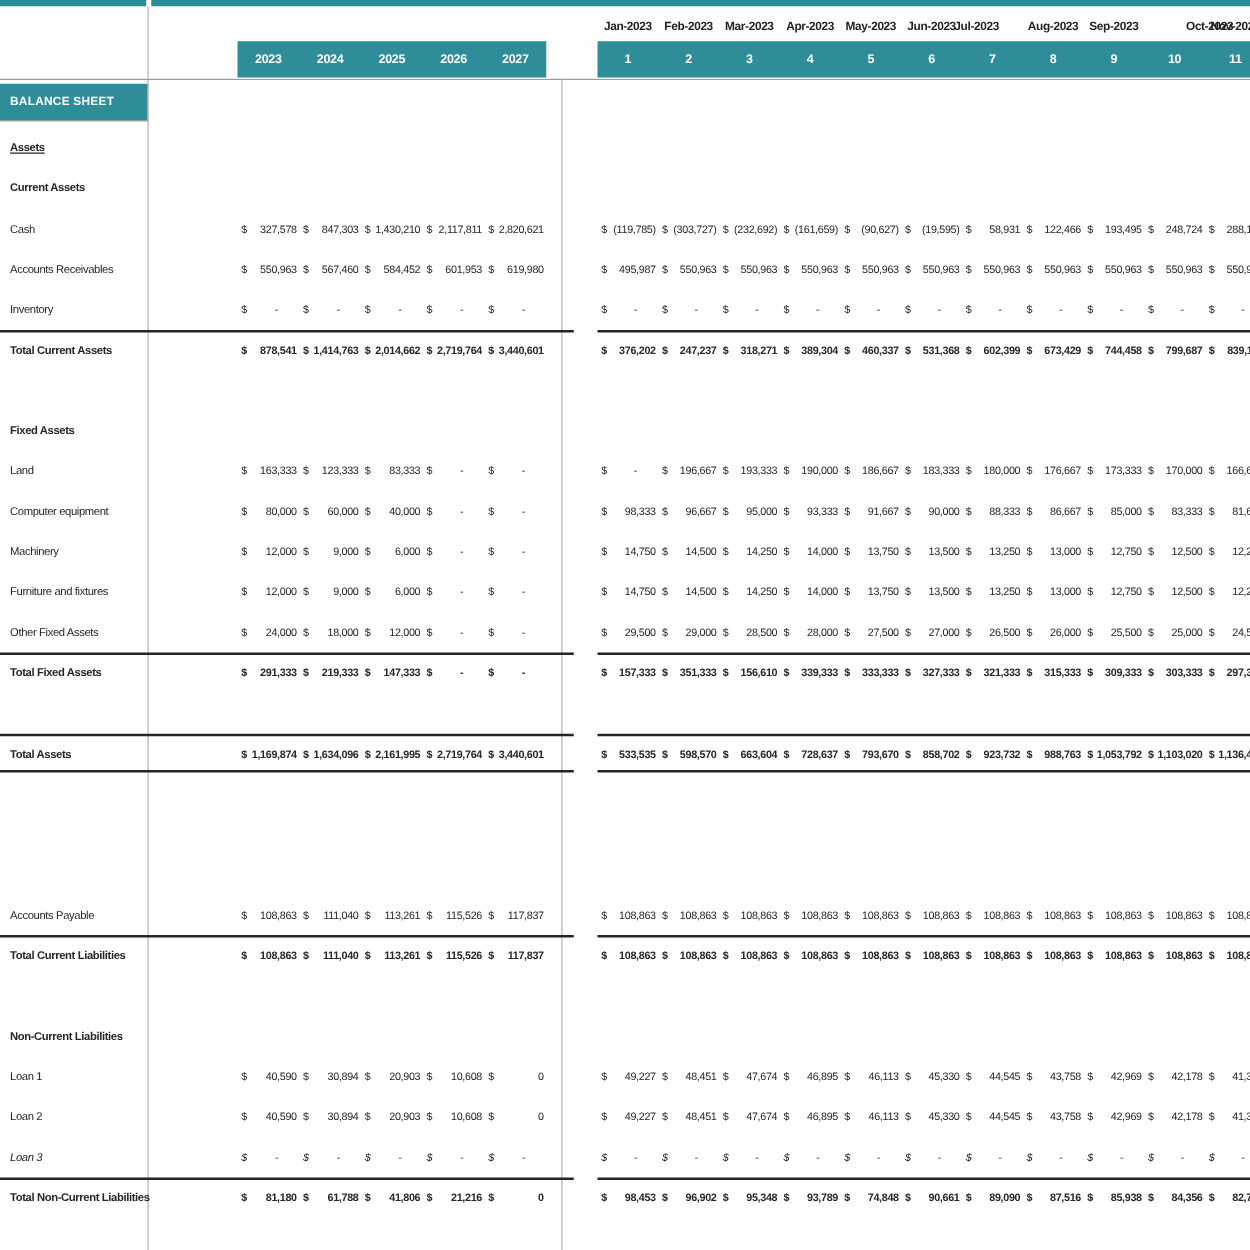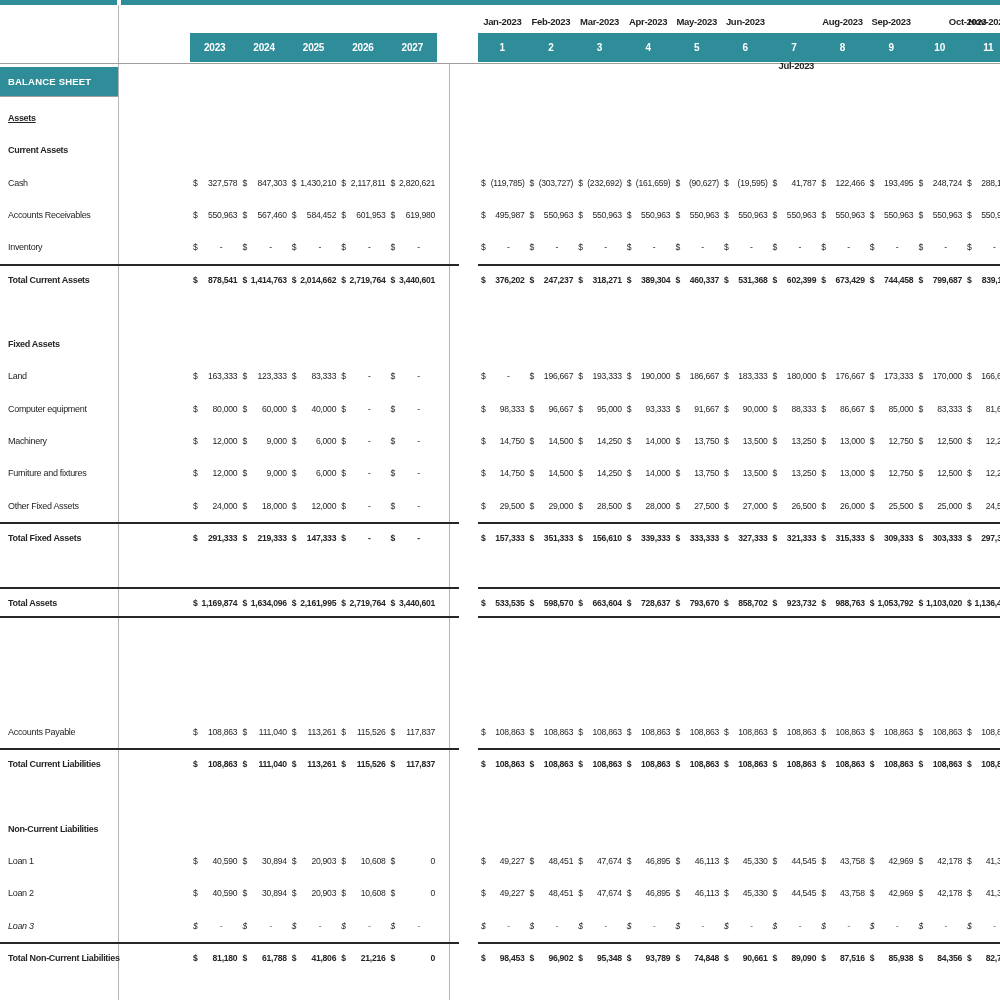--- a/index.html
+++ b/index.html
@@ -49,21 +49,21 @@
   <div class="vline v2"></div>
   <div class="hline"></div>
 
   <div id="month-labels">
       <div class="mlabel" style="left: 0px; width: 48.6px;">Jan-2023</div>
       <div class="mlabel" style="left: 48.6px; width: 48.6px;">Feb-2023</div>
       <div class="mlabel" style="left: 97.2px; width: 48.6px;">Mar-2023</div>
       <div class="mlabel" style="left: 145.8px; width: 48.6px;">Apr-2023</div>
       <div class="mlabel" style="left: 194.4px; width: 48.6px;">May-2023</div>
       <div class="mlabel" style="left: 243px; width: 48.6px;">Jun-2023</div>
-      <div class="mlabel" style="left: 294px; width: 48.6px; margin-top: 44px;">Jul-2023</div>
+      <div class="mlabel" style="left: 279px; width: 48.6px;">Jul-2023</div>
       <div class="mlabel" style="left: 340.2px; width: 48.6px;">Aug-2023</div>
       <div class="mlabel" style="left: 388.8px; width: 48.6px;">Sep-2023</div>
       <div class="mlabel" style="left: 437.4px; width: 48.6px; margin-left: 28px;">Oct-2023</div>
       <div class="mlabel" style="left: 486px; width: 48.6px;">Nov-2023</div>
     </div>
   <div id="year-band" class="band">
       <div class="bcell" style="left: 0px; width: 49.4px;">2023</div>
       <div class="bcell" style="left: 49.4px; width: 49.4px;">2024</div>
       <div class="bcell" style="left: 98.8px; width: 49.4px;">2025</div>
       <div class="bcell" style="left: 148.2px; width: 49.4px;">2026</div>
@@ -135,21 +135,21 @@
         <div class="cell" style="left: 672.4px; width: 48.6px;">
           <span class="cur">$</span>
           <span class="val">(90,627)</span>
         </div>
         <div class="cell" style="left: 721px; width: 48.6px;">
           <span class="cur">$</span>
           <span class="val">(19,595)</span>
         </div>
         <div class="cell" style="left: 769.6px; width: 48.6px;">
           <span class="cur">$</span>
-          <span class="val">41,787</span>
+          <span class="val">58,931</span>
         </div>
         <div class="cell" style="left: 818.2px; width: 48.6px;">
           <span class="cur">$</span>
           <span class="val">122,466</span>
         </div>
         <div class="cell" style="left: 866.8px; width: 48.6px;">
           <span class="cur">$</span>
           <span class="val">193,495</span>
         </div>
         <div class="cell" style="left: 915.4px; width: 48.6px;">

